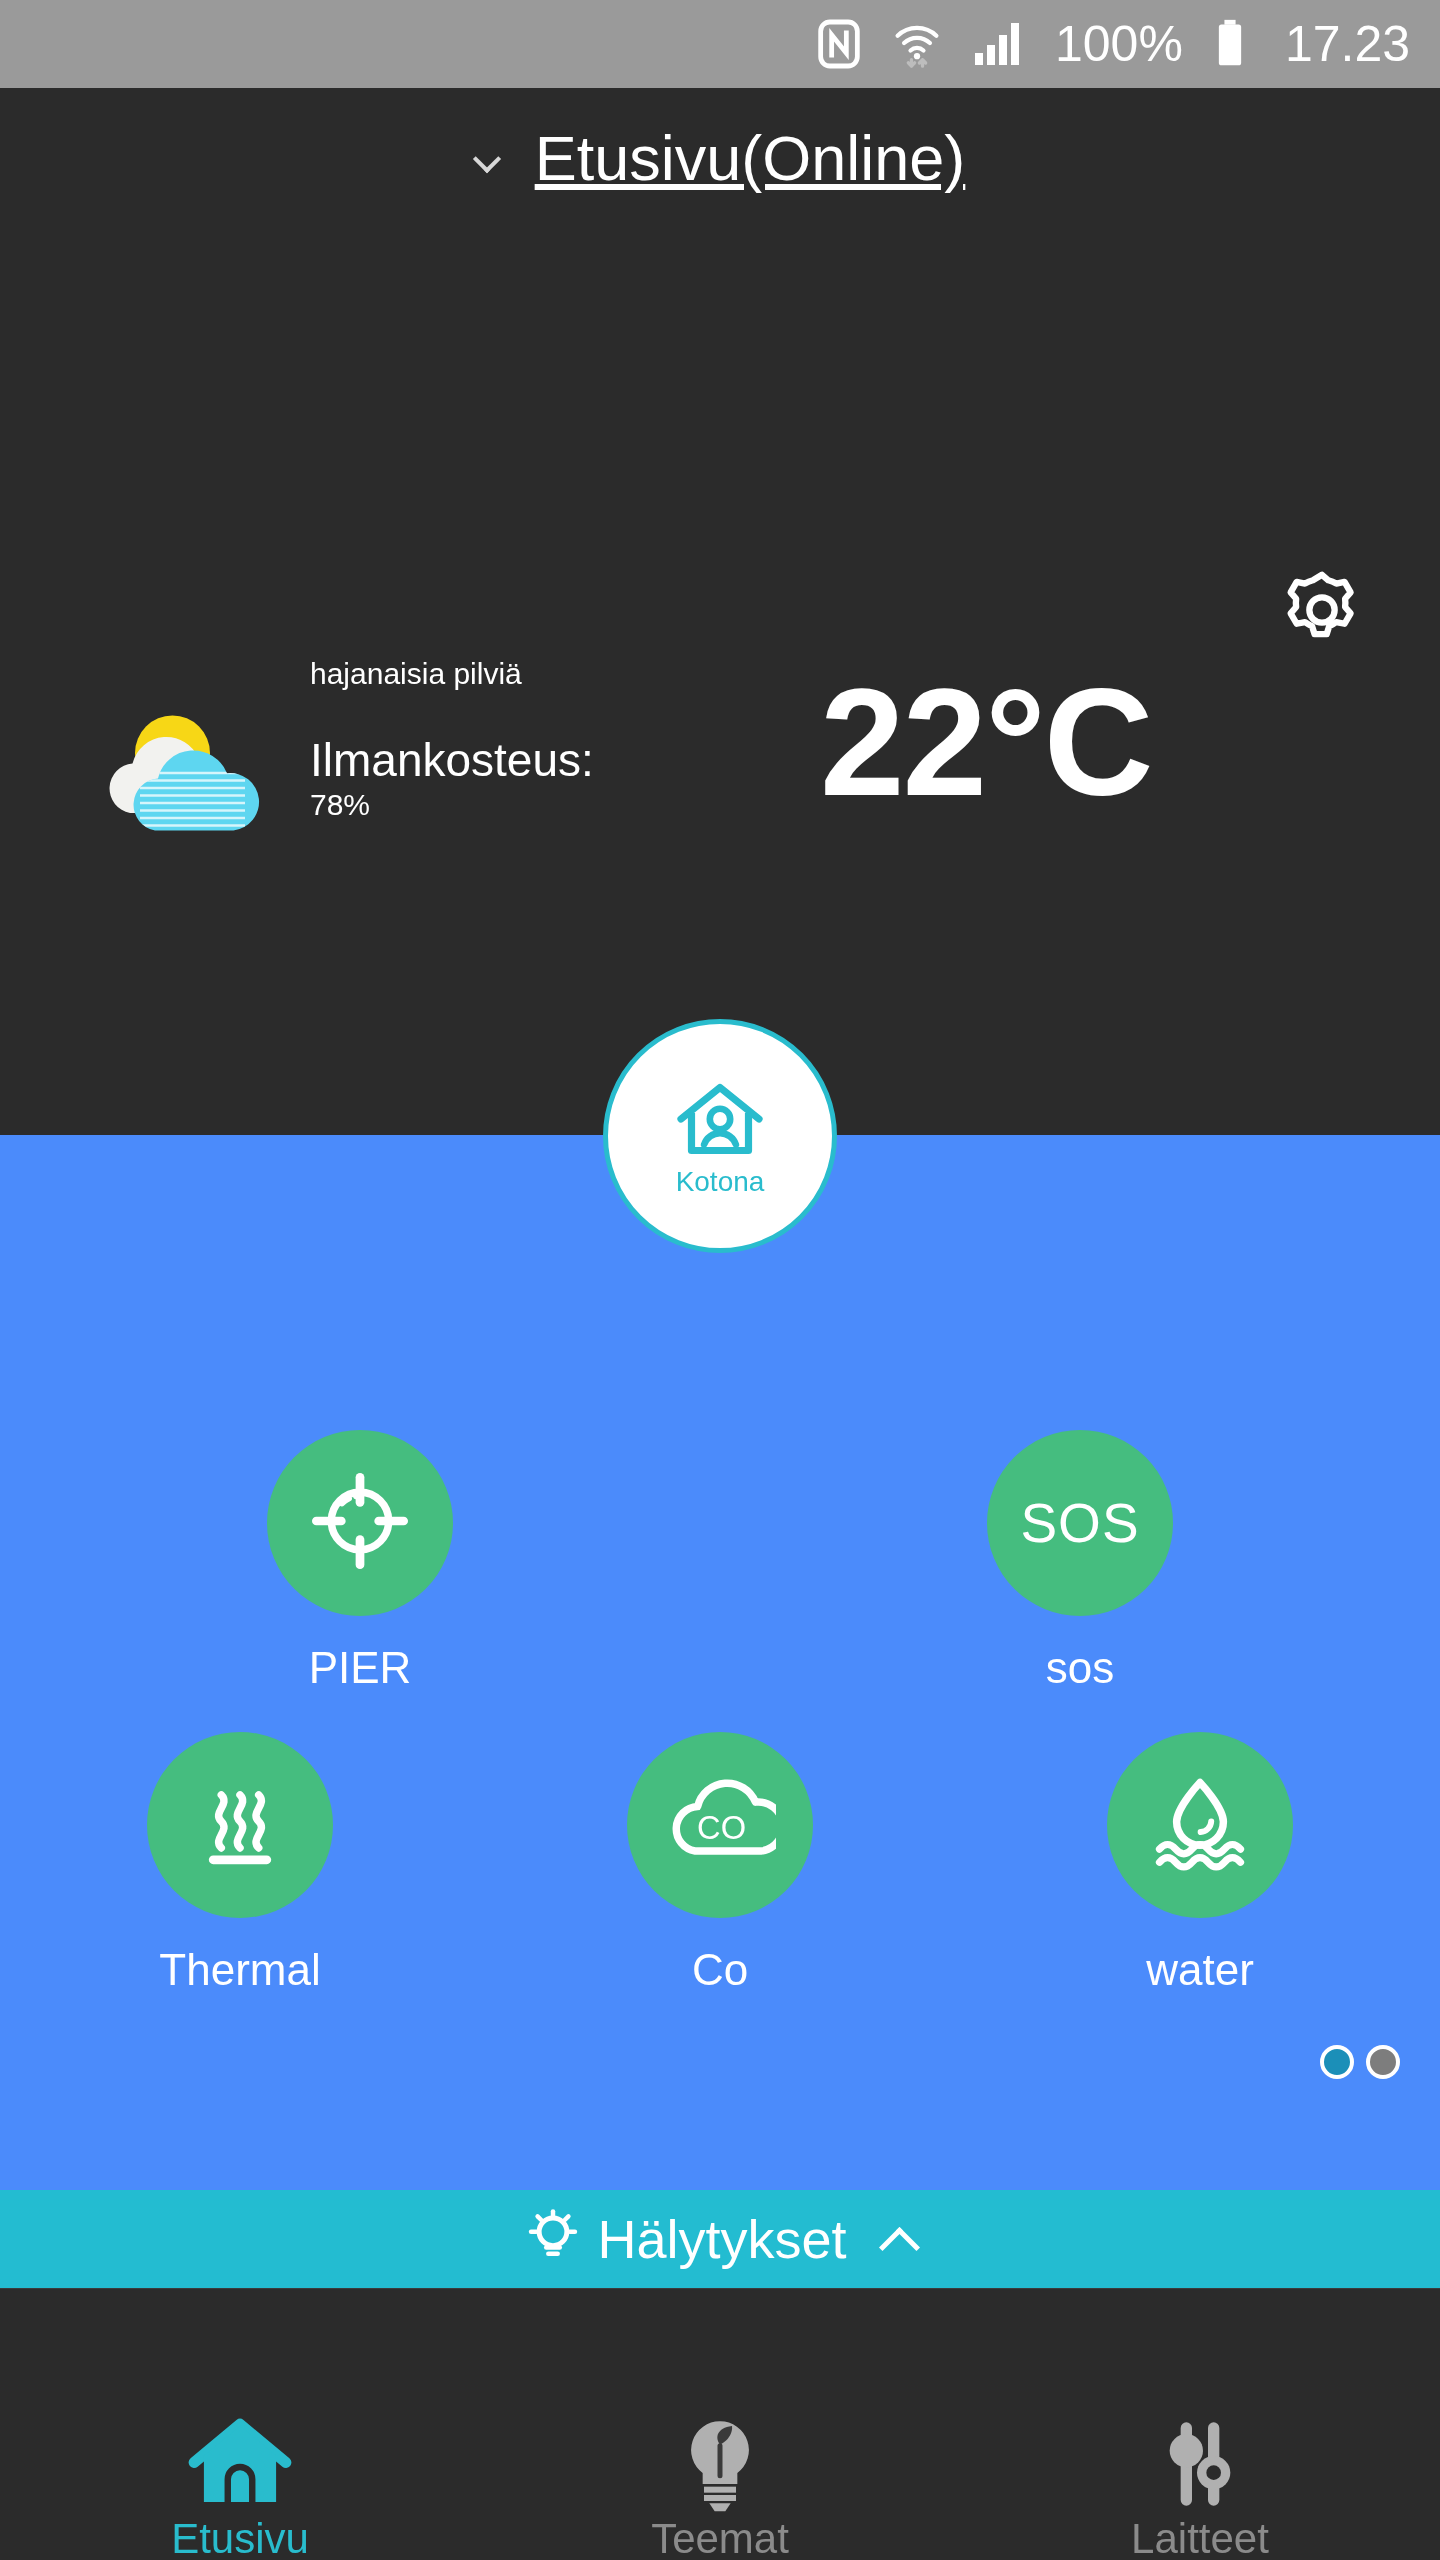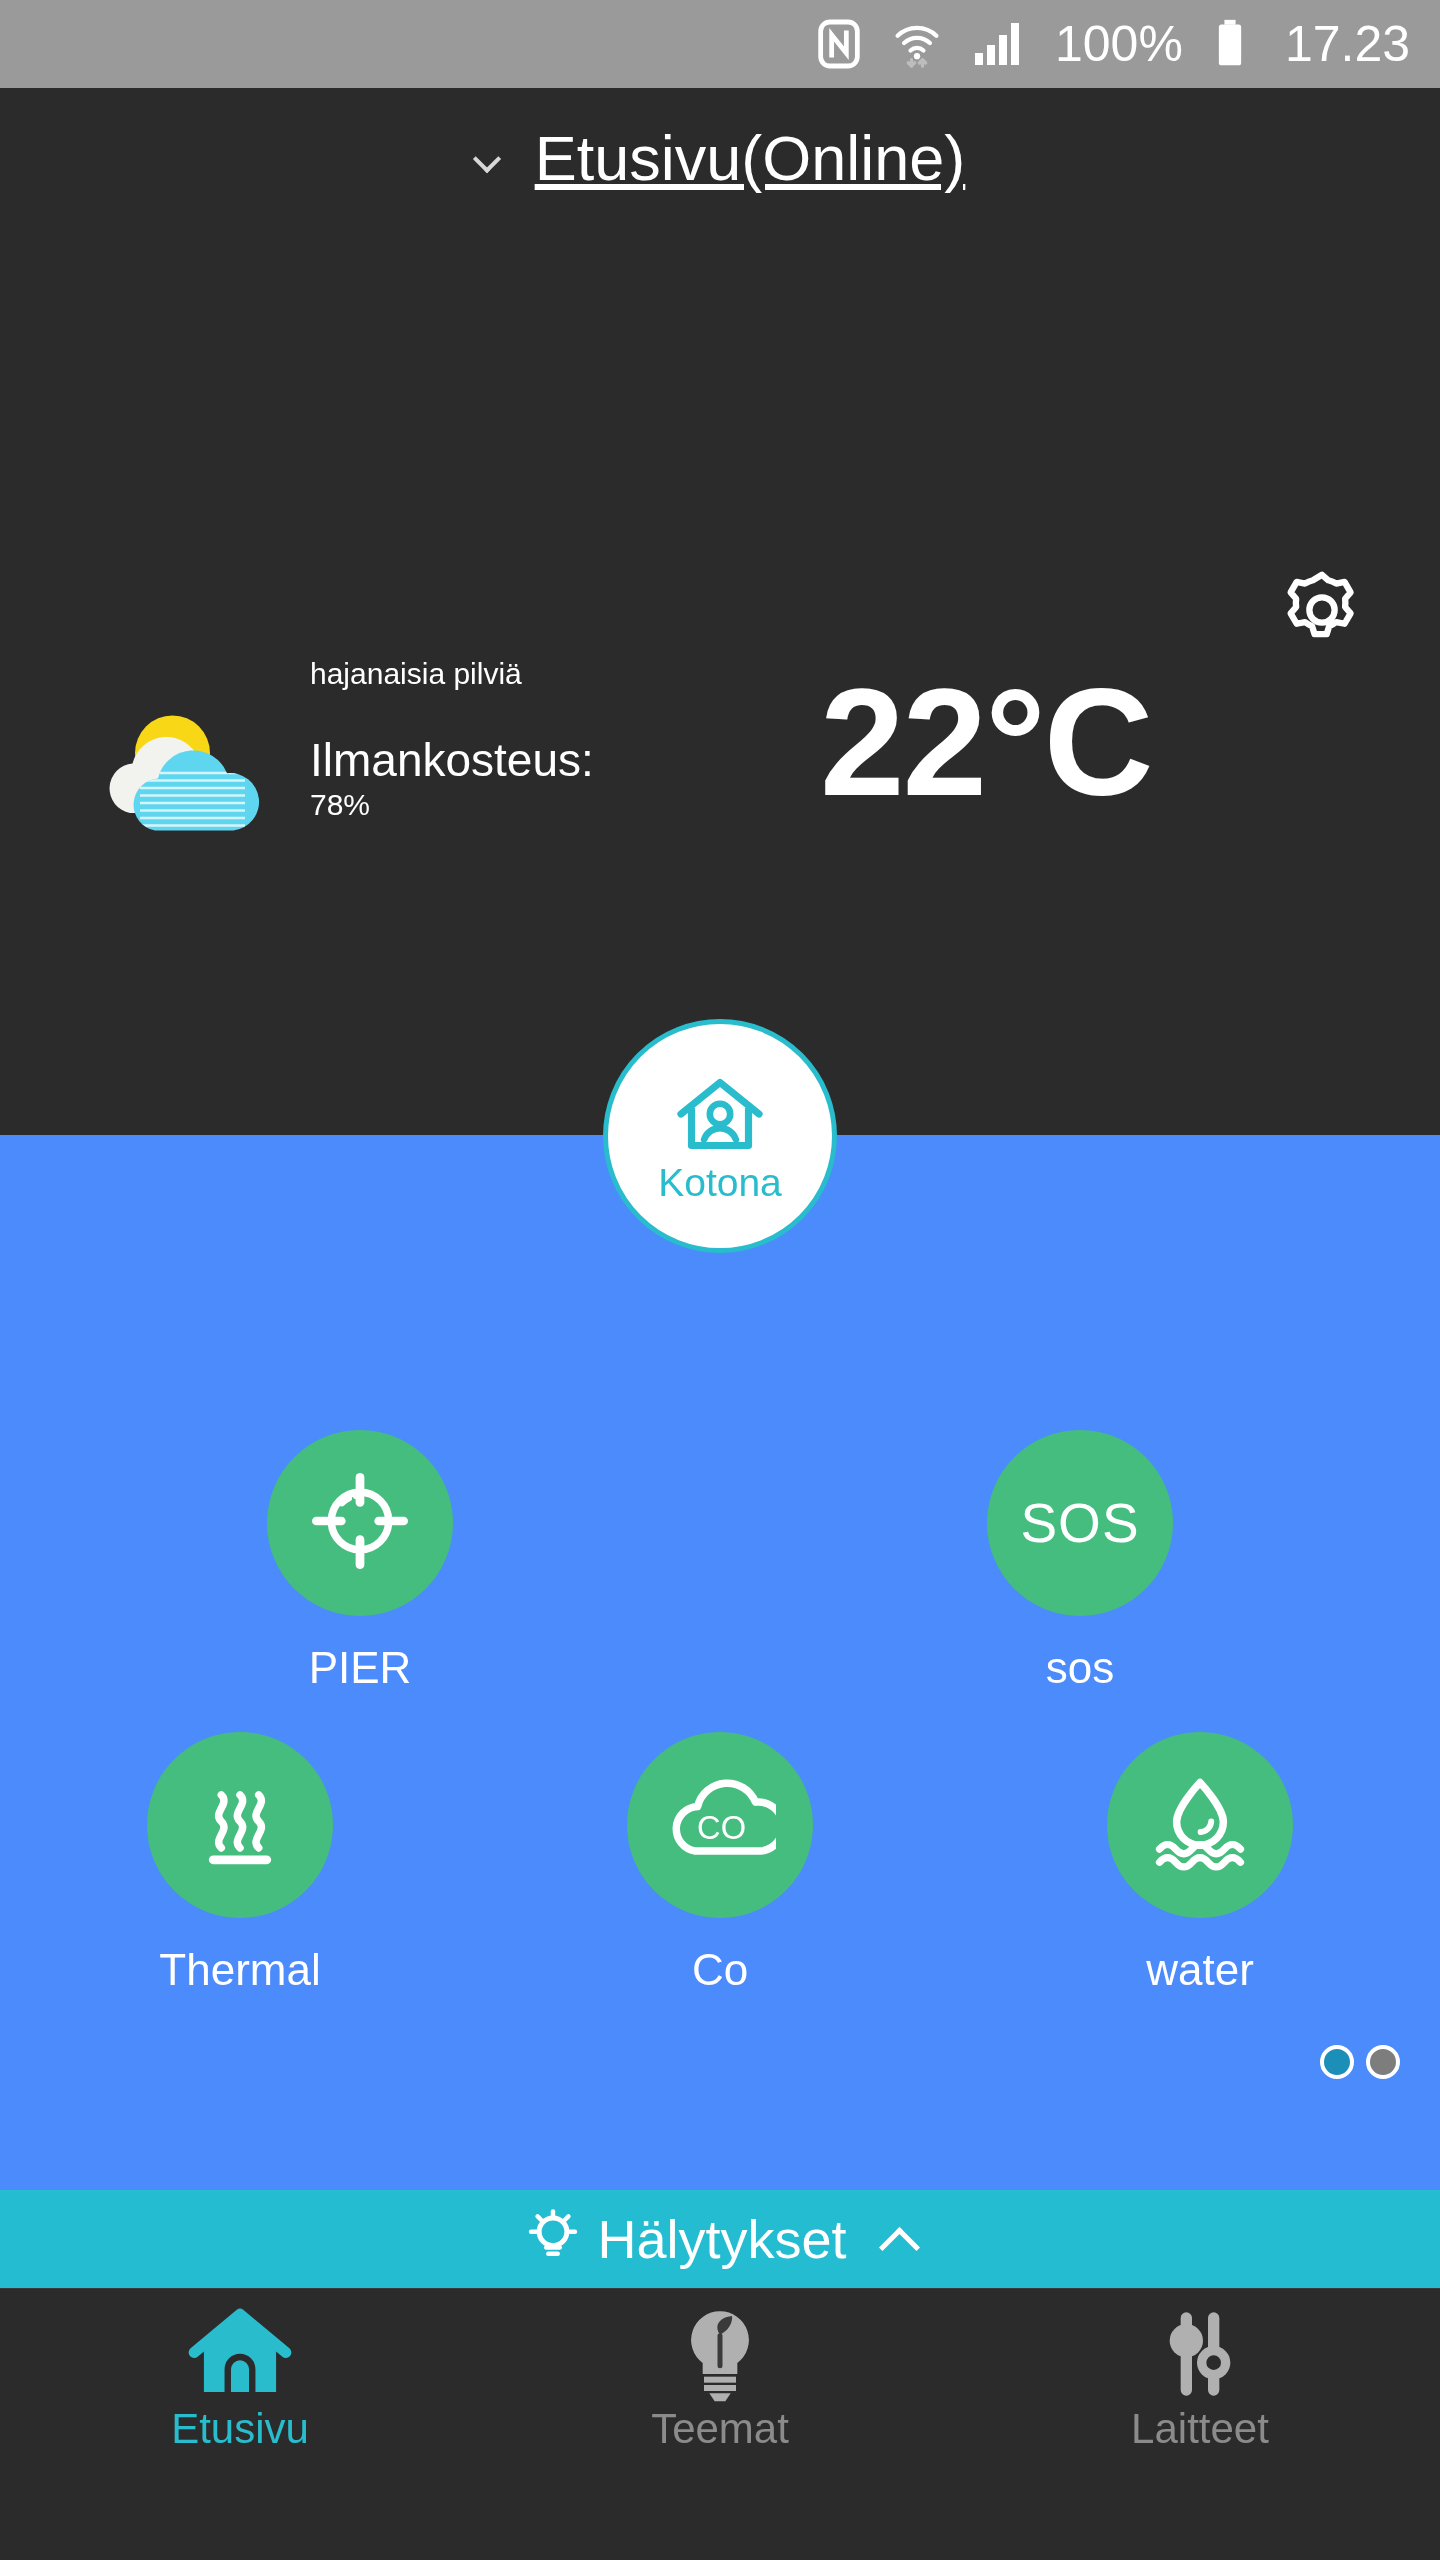--- a/index.html
+++ b/index.html
@@ -66,21 +66,21 @@
   
   .kotona{
     position:absolute; left:50%; transform:translateX(-50%);
     top:1019px; width:234px; height:234px; border-radius:50%;
     background:#ffffff; border:5px solid #29bccd;
     display:flex; flex-direction:column; align-items:center;
     justify-content:center; z-index:5; overflow:hidden;
   }
   .kotona-icon{ margin-top:4px; }
   .kotona-label{
-    color:#29bccd; font-size:39px; margin-top:0;
+    color:#29bccd; font-size:28px; margin-top:0;
     white-space:nowrap; line-height:1;
   }
 
   
   .devgrid{
     position:absolute; top:1430px; left:0; width:1440px;
     display:flex; flex-direction:column; gap:42px;
   }
   .devrow{ display:flex; width:1440px; }
   .devcell{
@@ -119,21 +119,21 @@
     border-top:5px solid #ffffff; transform:rotate(45deg);
   }
 
   
   .bottomnav{
     position:absolute; top:2288px; left:0; width:1440px; height:272px;
     background:#2b2b2b; display:flex; border-top:1px solid #3a3a3a;
   }
   .navitem{
     flex:1 1 0; display:flex; flex-direction:column;
-    align-items:center; justify-content:flex-start; padding-top:15px; 
+    align-items:center; justify-content:flex-end; padding-top:15px; 
   }
   .navlabel{ font-size:42px; line-height:1; }
   .nav-active .navlabel{ color:#29bccd; }
   .nav-inactive .navlabel{ color:#8b8b8b; }
 </style>
 </head>
 <body>
 
 <div id="app">
 

